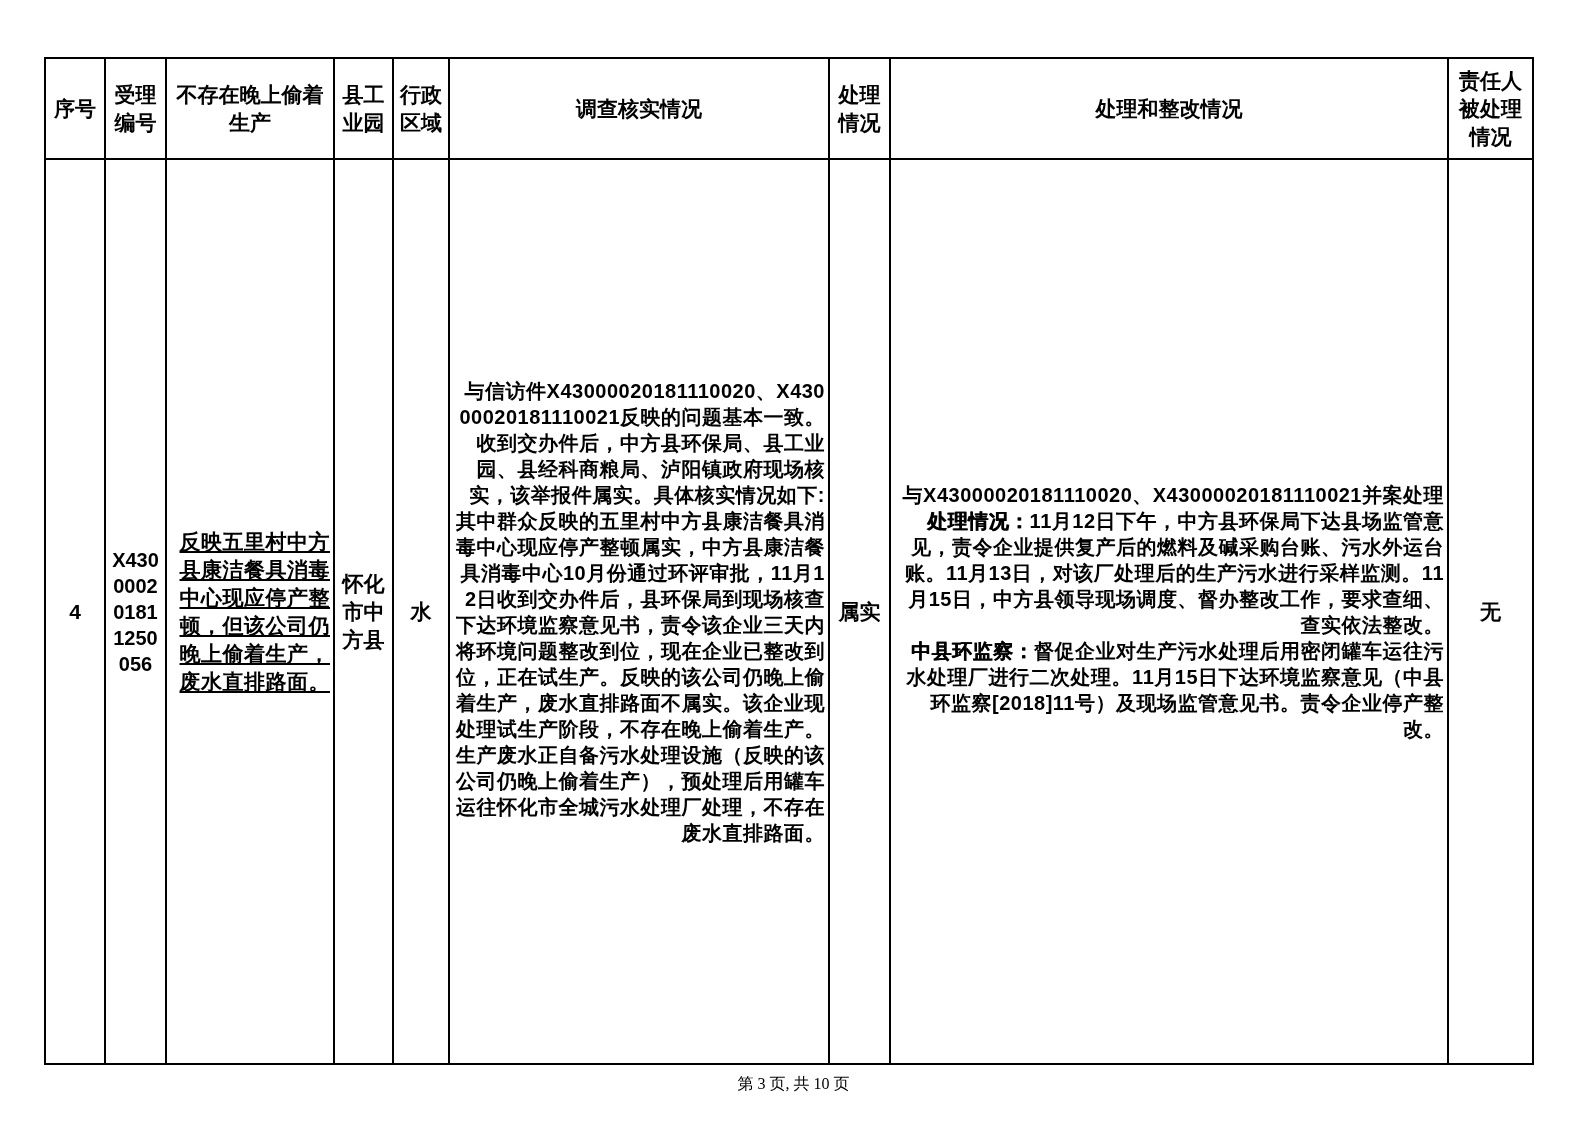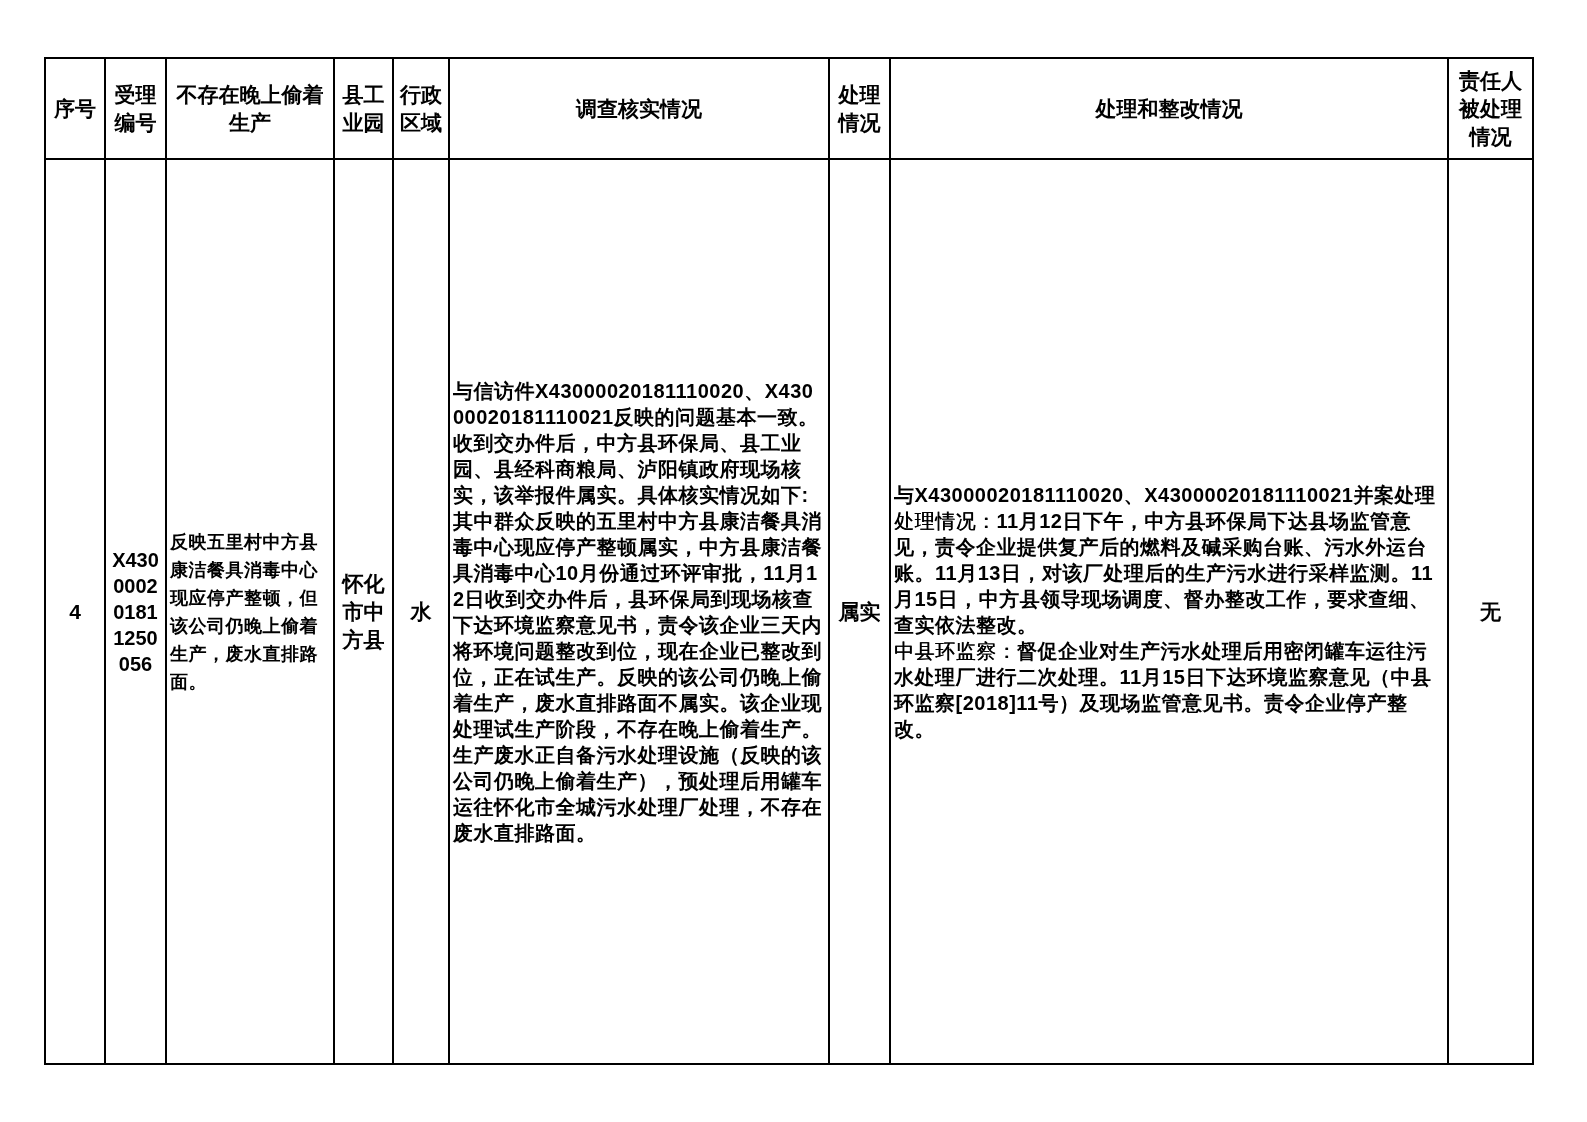--- a/index.html
+++ b/index.html
@@ -50,32 +50,33 @@
     border-radius: 26px;
   }
   td.case-no-cell {
     text-align: center;
     font-size: 20px;
     line-height: 26px;
     white-space: pre-line;
     border-radius: 22px;
   }
   td.text-cell {
-    text-align: left;
+    text-align: right;
     font-size: 20px;
     line-height: 26px;
     letter-spacing: 0.5px;
   }
   td.problem-cell {
-    font-size: 18px;
+    font-size: 21px;
     line-height: 28px;
+    text-decoration: underline;
   }
   .para { margin: 0; }
   .lbl {
-    font-weight: normal;
+    font-weight: bold;
     text-shadow: 0.6px 0 0 currentColor;
   }
   .page-footer {
     position: absolute;
     left: 0;
     top: 1074px;
     width: 1587px;
     text-align: center;
     font-family: "Liberation Serif", "DejaVu Serif", serif;
     font-size: 16px;
@@ -129,14 +130,15 @@
         <td class="text-cell">
           <div class="para">与X43000020181110020、X43000020181110021并案处理</div>
           <div class="para"><span class="lbl">处理情况：</span><span>11月12日下午，中方县环保局下达县场监管意见，责令企业提供复产后的燃料及碱采购台账、污水外运台账。11月13日，对该厂处理后的生产污水进行采样监测。11月15日，中方县领导现场调度、督办整改工作，要求查细、查实依法整改。</span></div>
           <div class="para"><span class="lbl">中县环监察：</span><span>督促企业对生产污水处理后用密闭罐车运往污水处理厂进行二次处理。11月15日下达环境监察意见（中县环监察[2018]11号）及现场监管意见书。责令企业停产整改。</span></div>
         </td>
         <td class="center-cell">无</td>
       </tr>
     </tbody>
   </table>
 
+  <div class="page-footer">第 3 页, 共 10 页</div>
 
 </div>
 
 </body></html>

